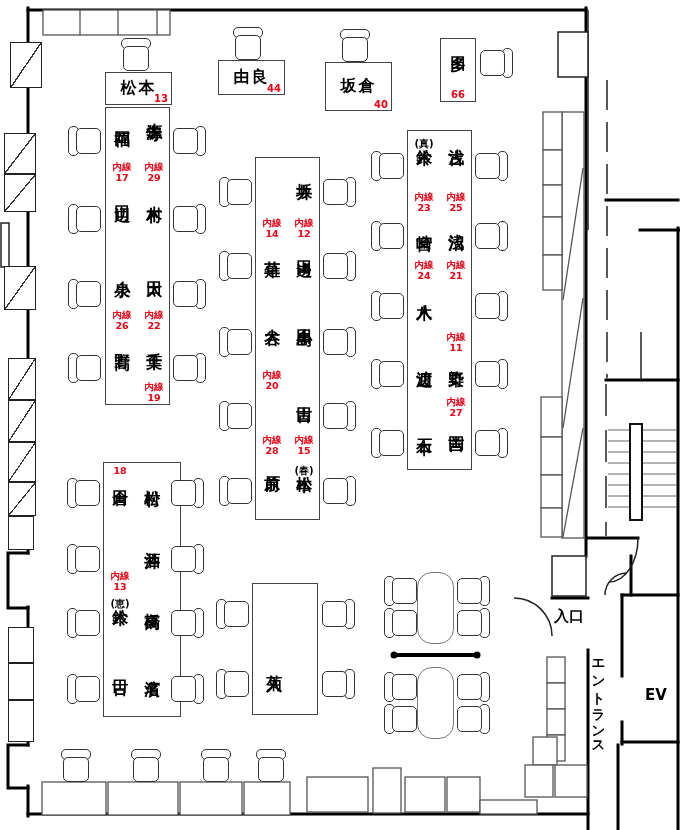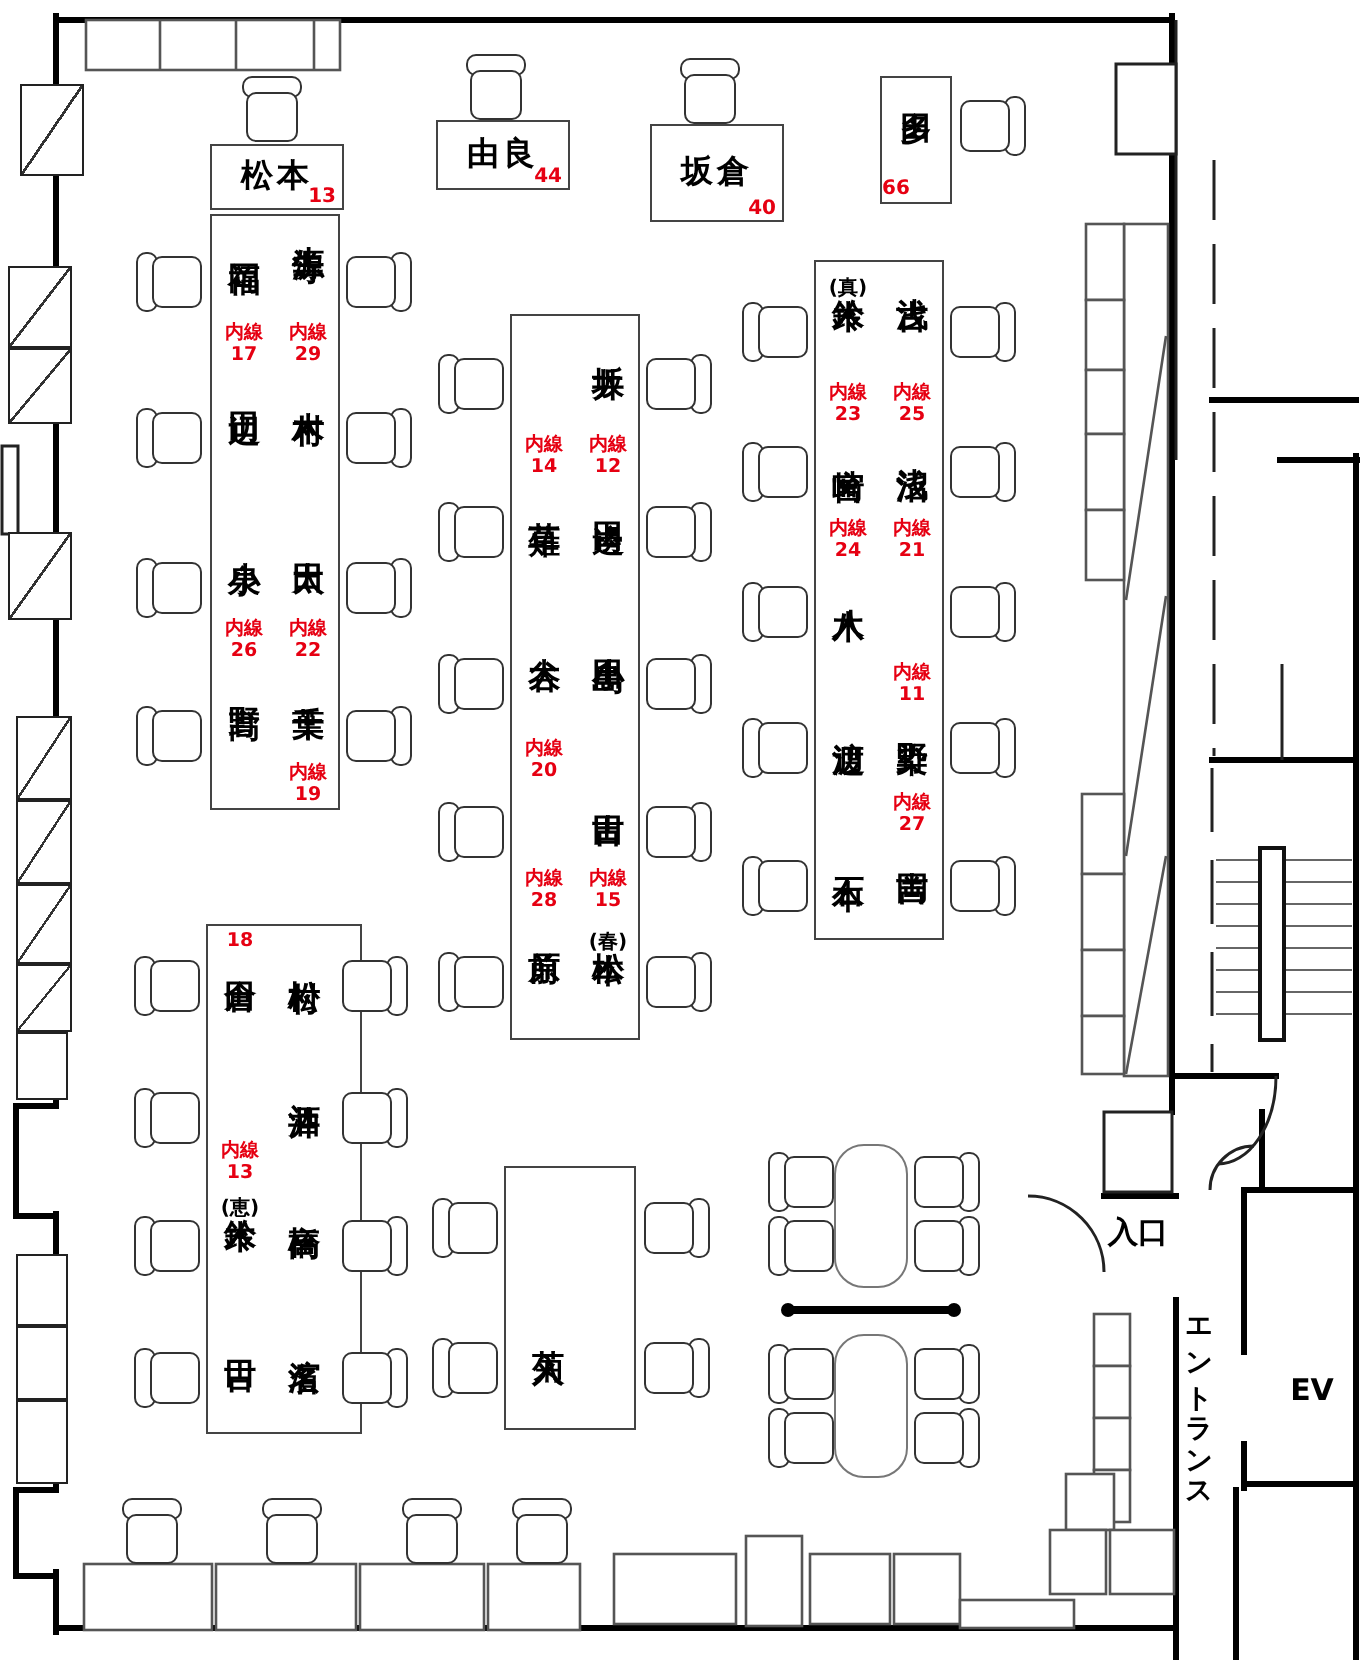--- a/index.html
+++ b/index.html
@@ -16,21 +16,21 @@
   .nm{writing-mode:vertical-rl;text-orientation:upright;font-size:16px;font-weight:600;
       line-height:1.02;letter-spacing:1px;color:#000;}
   .sub{font-size:10px;font-weight:600;margin-top:-1px;}
   .seat{position:absolute;display:flex;flex-direction:column;align-items:center;}
   .col-l{left:1px;width:30px;}
   .col-r{left:33px;width:30px;}
   .ext{position:absolute;color:#e60012;font-size:9.5px;font-weight:700;line-height:1.2;
        white-space:pre-line;text-align:center;}
   .hname{font-size:16px;font-weight:600;letter-spacing:2px;}
   .dnum{position:absolute;right:3px;bottom:0;color:#e60012;font-size:10px;font-weight:700;}
-  .dnum-c{position:absolute;bottom:1px;left:0;right:0;color:#e60012;
+  .dnum-c{position:absolute;bottom:1px;left:0;right:0;text-align:center;color:#e60012;
           font-size:10px;font-weight:700;}
   .chair{position:absolute;width:34px;height:30px;}
   .chair::before{content:"";position:absolute;left:0;top:0;width:11px;height:30px;
       border:1.6px solid #333;border-radius:5px;background:#fff;box-sizing:border-box;}
   .chair::after{content:"";position:absolute;left:8px;top:2px;width:25px;height:26px;
       border:1.6px solid #333;border-radius:5px;background:#fff;box-sizing:border-box;}
   .cS{transform:rotate(90deg);}
   .cW{transform:rotate(180deg);}
   .hatch{position:absolute;border:1.5px solid #222;box-sizing:border-box;
       background:linear-gradient(to bottom right,rgba(0,0,0,0) 48.6%,#333 48.6%,#333 51.4%,rgba(0,0,0,0) 51.4%),#fff;}

